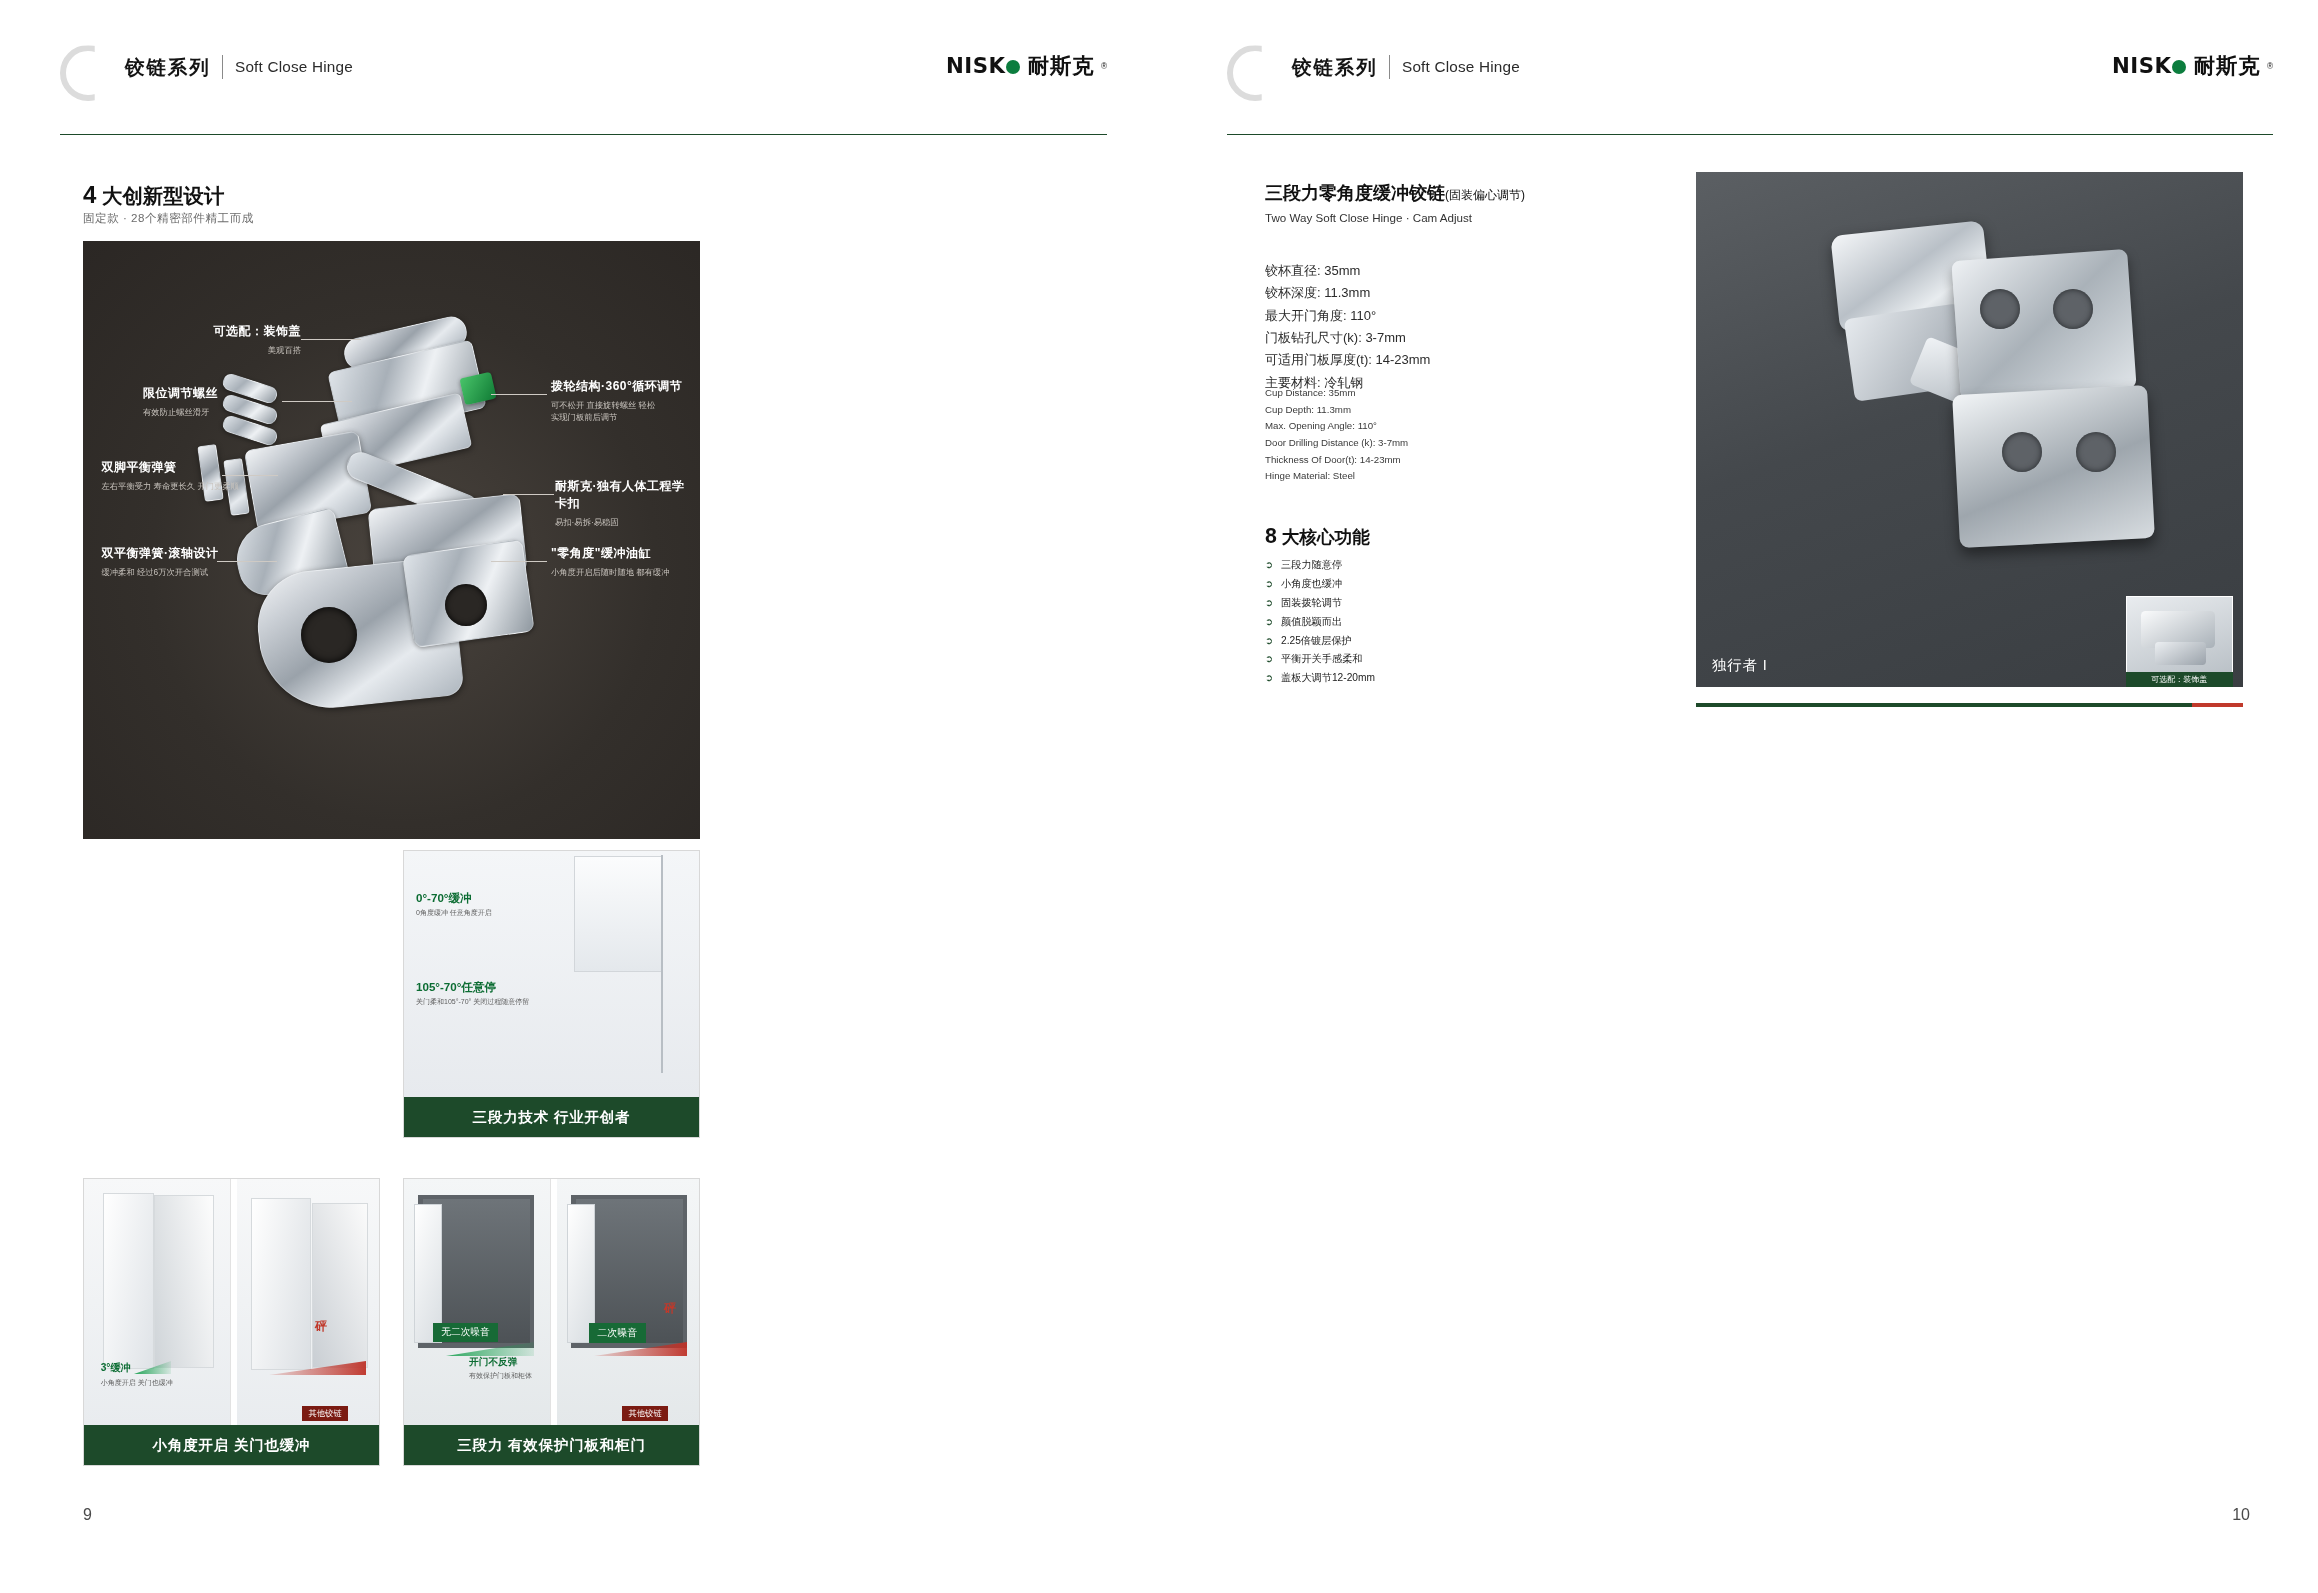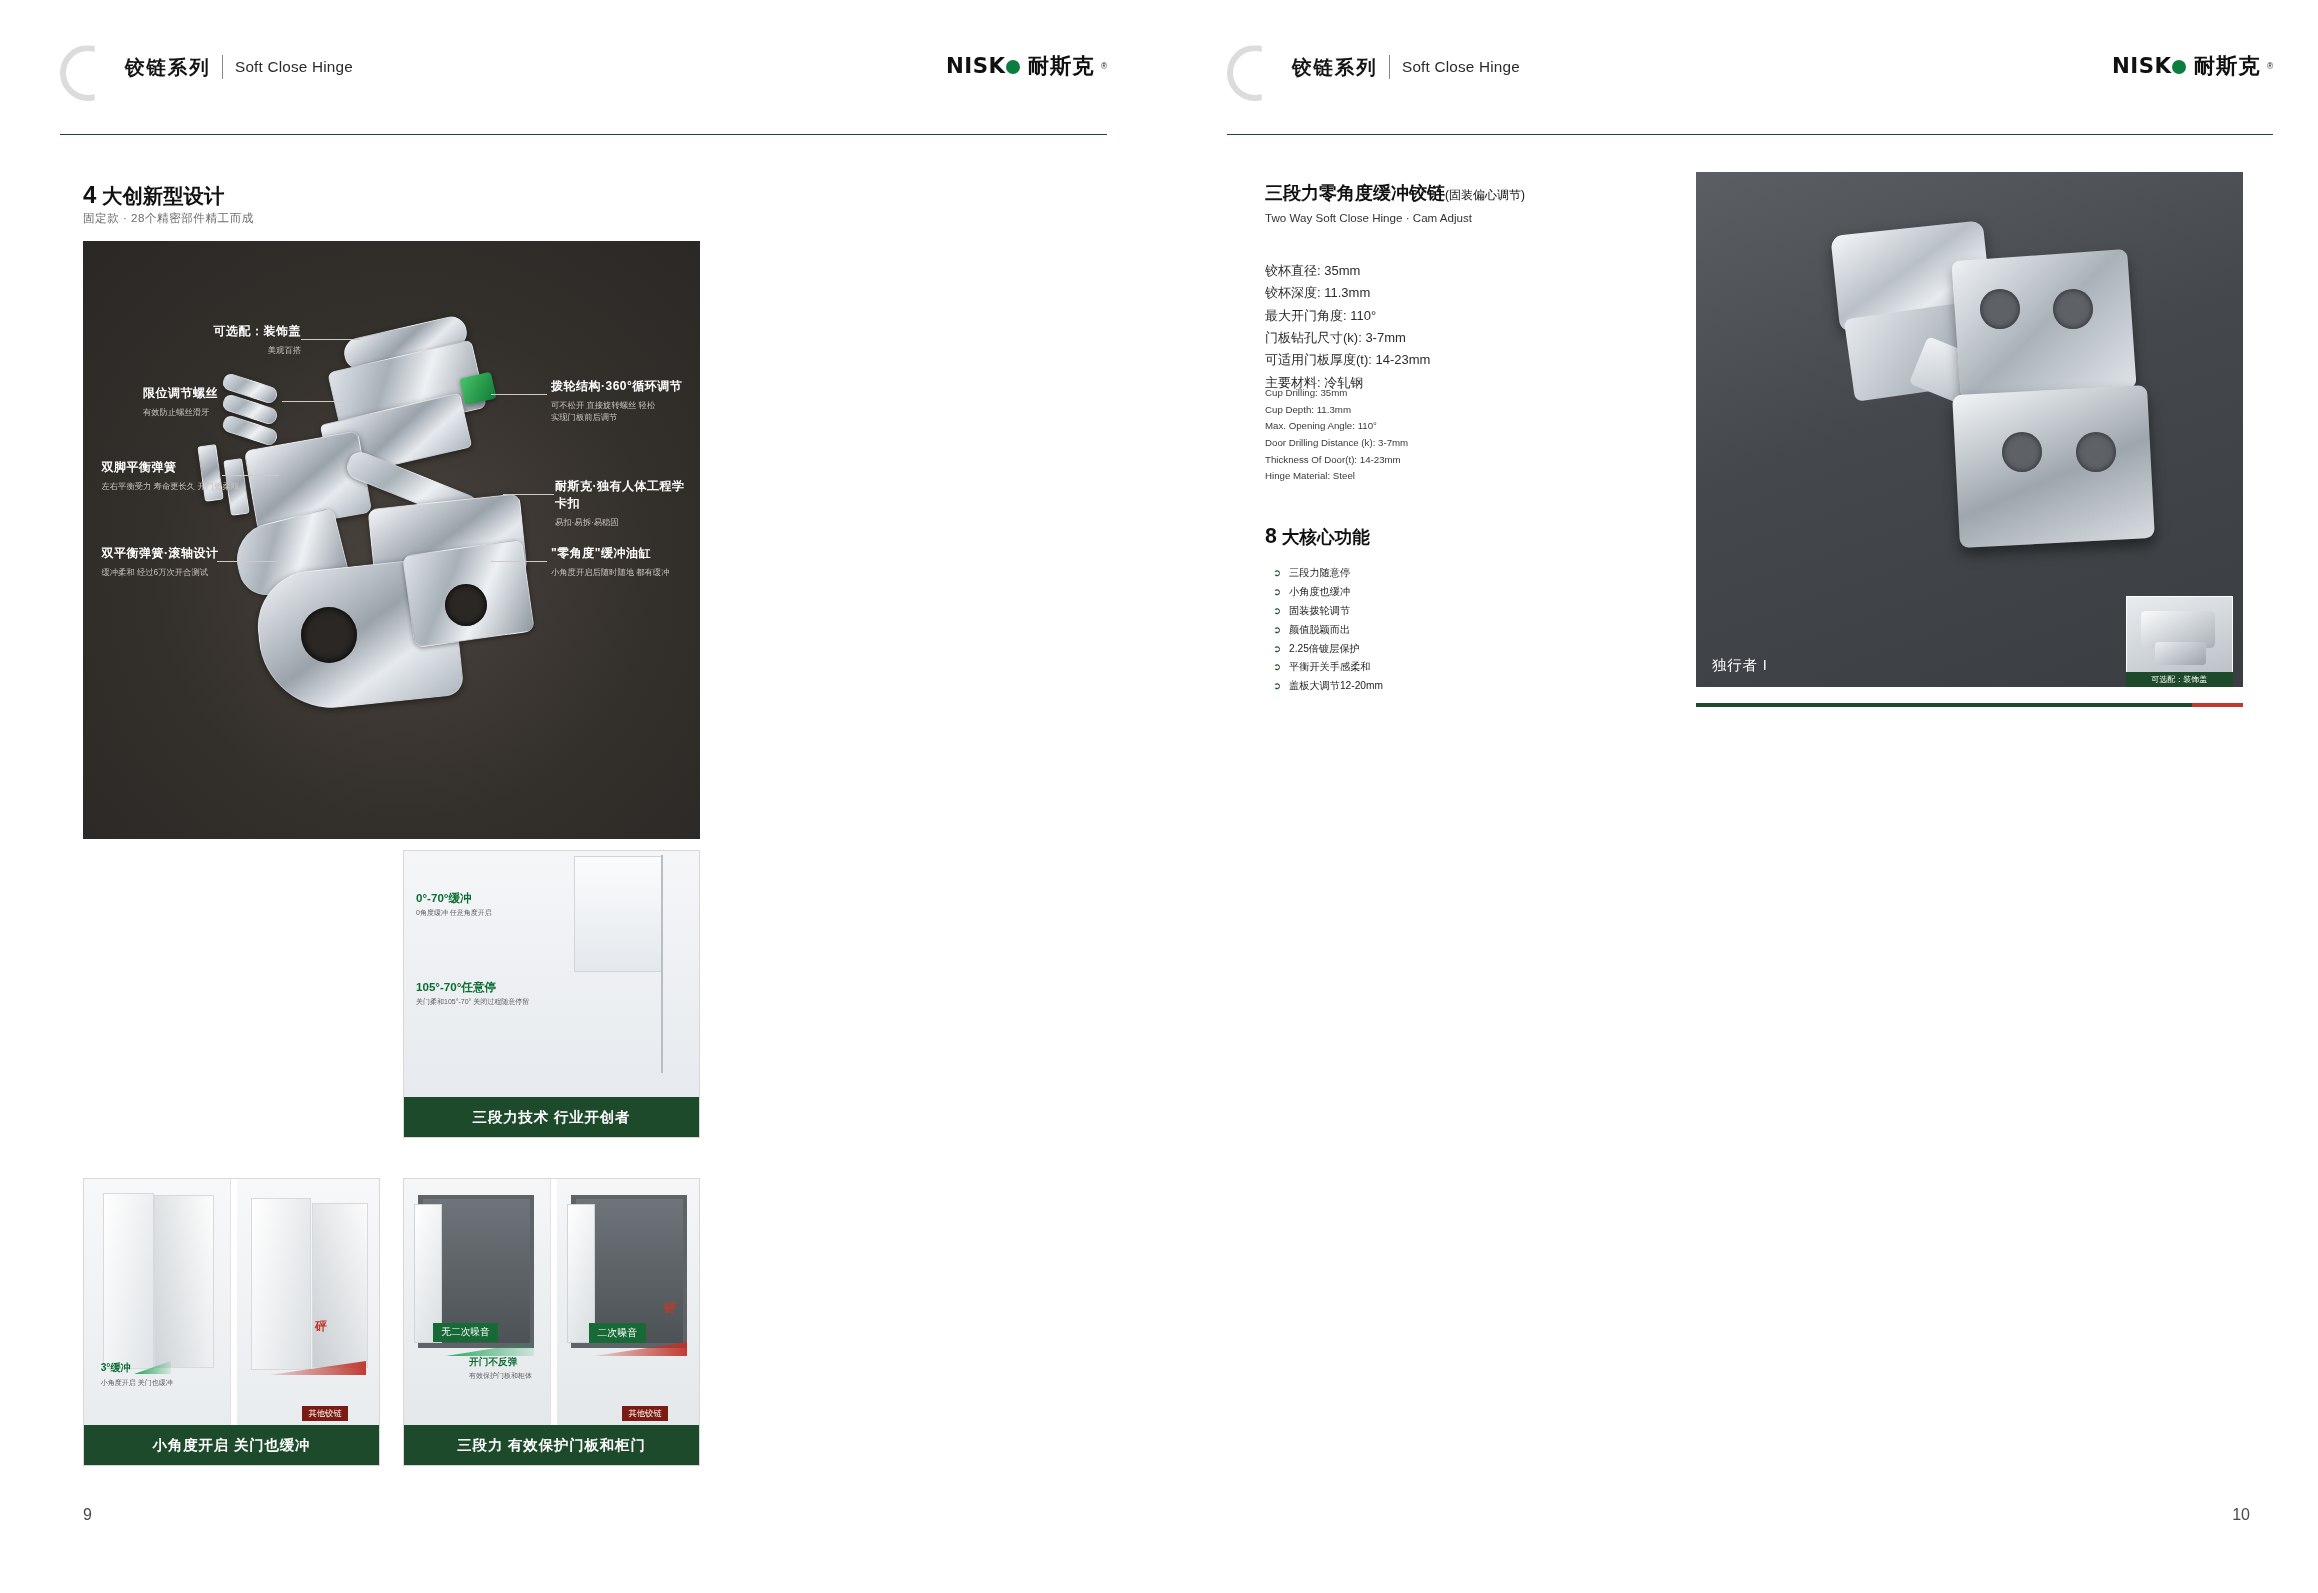--- a/index.html
+++ b/index.html
@@ -323,34 +323,34 @@
     <div class="spec" style="left:98px;top:260px;">
       <div>铰杯直径: 35mm</div>
       <div>铰杯深度: 11.3mm</div>
       <div>最大开门角度: 110°</div>
       <div>门板钻孔尺寸(k): 3-7mm</div>
       <div>可适用门板厚度(t): 14-23mm</div>
       <div>主要材料: 冷轧钢</div>
     </div>
 
     <div class="spec-en" style="left:98px;top:385px;">
-      <div>Cup Drilling: 35mm</div>
+      <div>Cup Distance: 35mm</div>
       <div>Cup Depth: 11.3mm</div>
       <div>Max. Opening Angle: 110°</div>
       <div>Door Drilling Distance (k): 3-7mm</div>
       <div>Thickness Of Door(t): 14-23mm</div>
       <div>Hinge Material: Steel</div>
     </div>
 
     <div class="feat-title" style="left:98px;top:524px;">
       <span class="n">8</span>
       <span>大核心功能</span>
     </div>
 
-    <ul class="feat-list" style="left:98px;top:556px;margin:8px;padding:0;">
+    <ul class="feat-list" style="left:98px;top:556px;margin:0;padding:0;">
       <li>三段力随意停</li>
       <li>小角度也缓冲</li>
       <li>固装拨轮调节</li>
       <li>颜值脱颖而出</li>
       <li>2.25倍镀层保护</li>
       <li>平衡开关手感柔和</li>
       <li>盖板大调节12-20mm</li>
     </ul>
 
     <div class="photo" style="left:529px;top:172px;width:547px;height:515px;">

